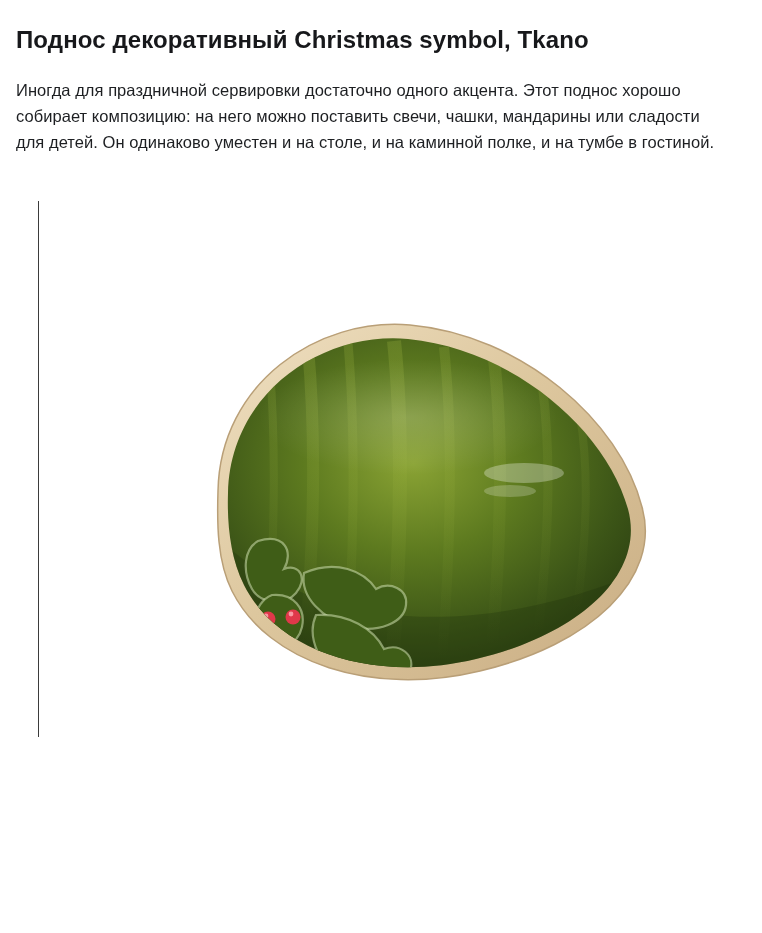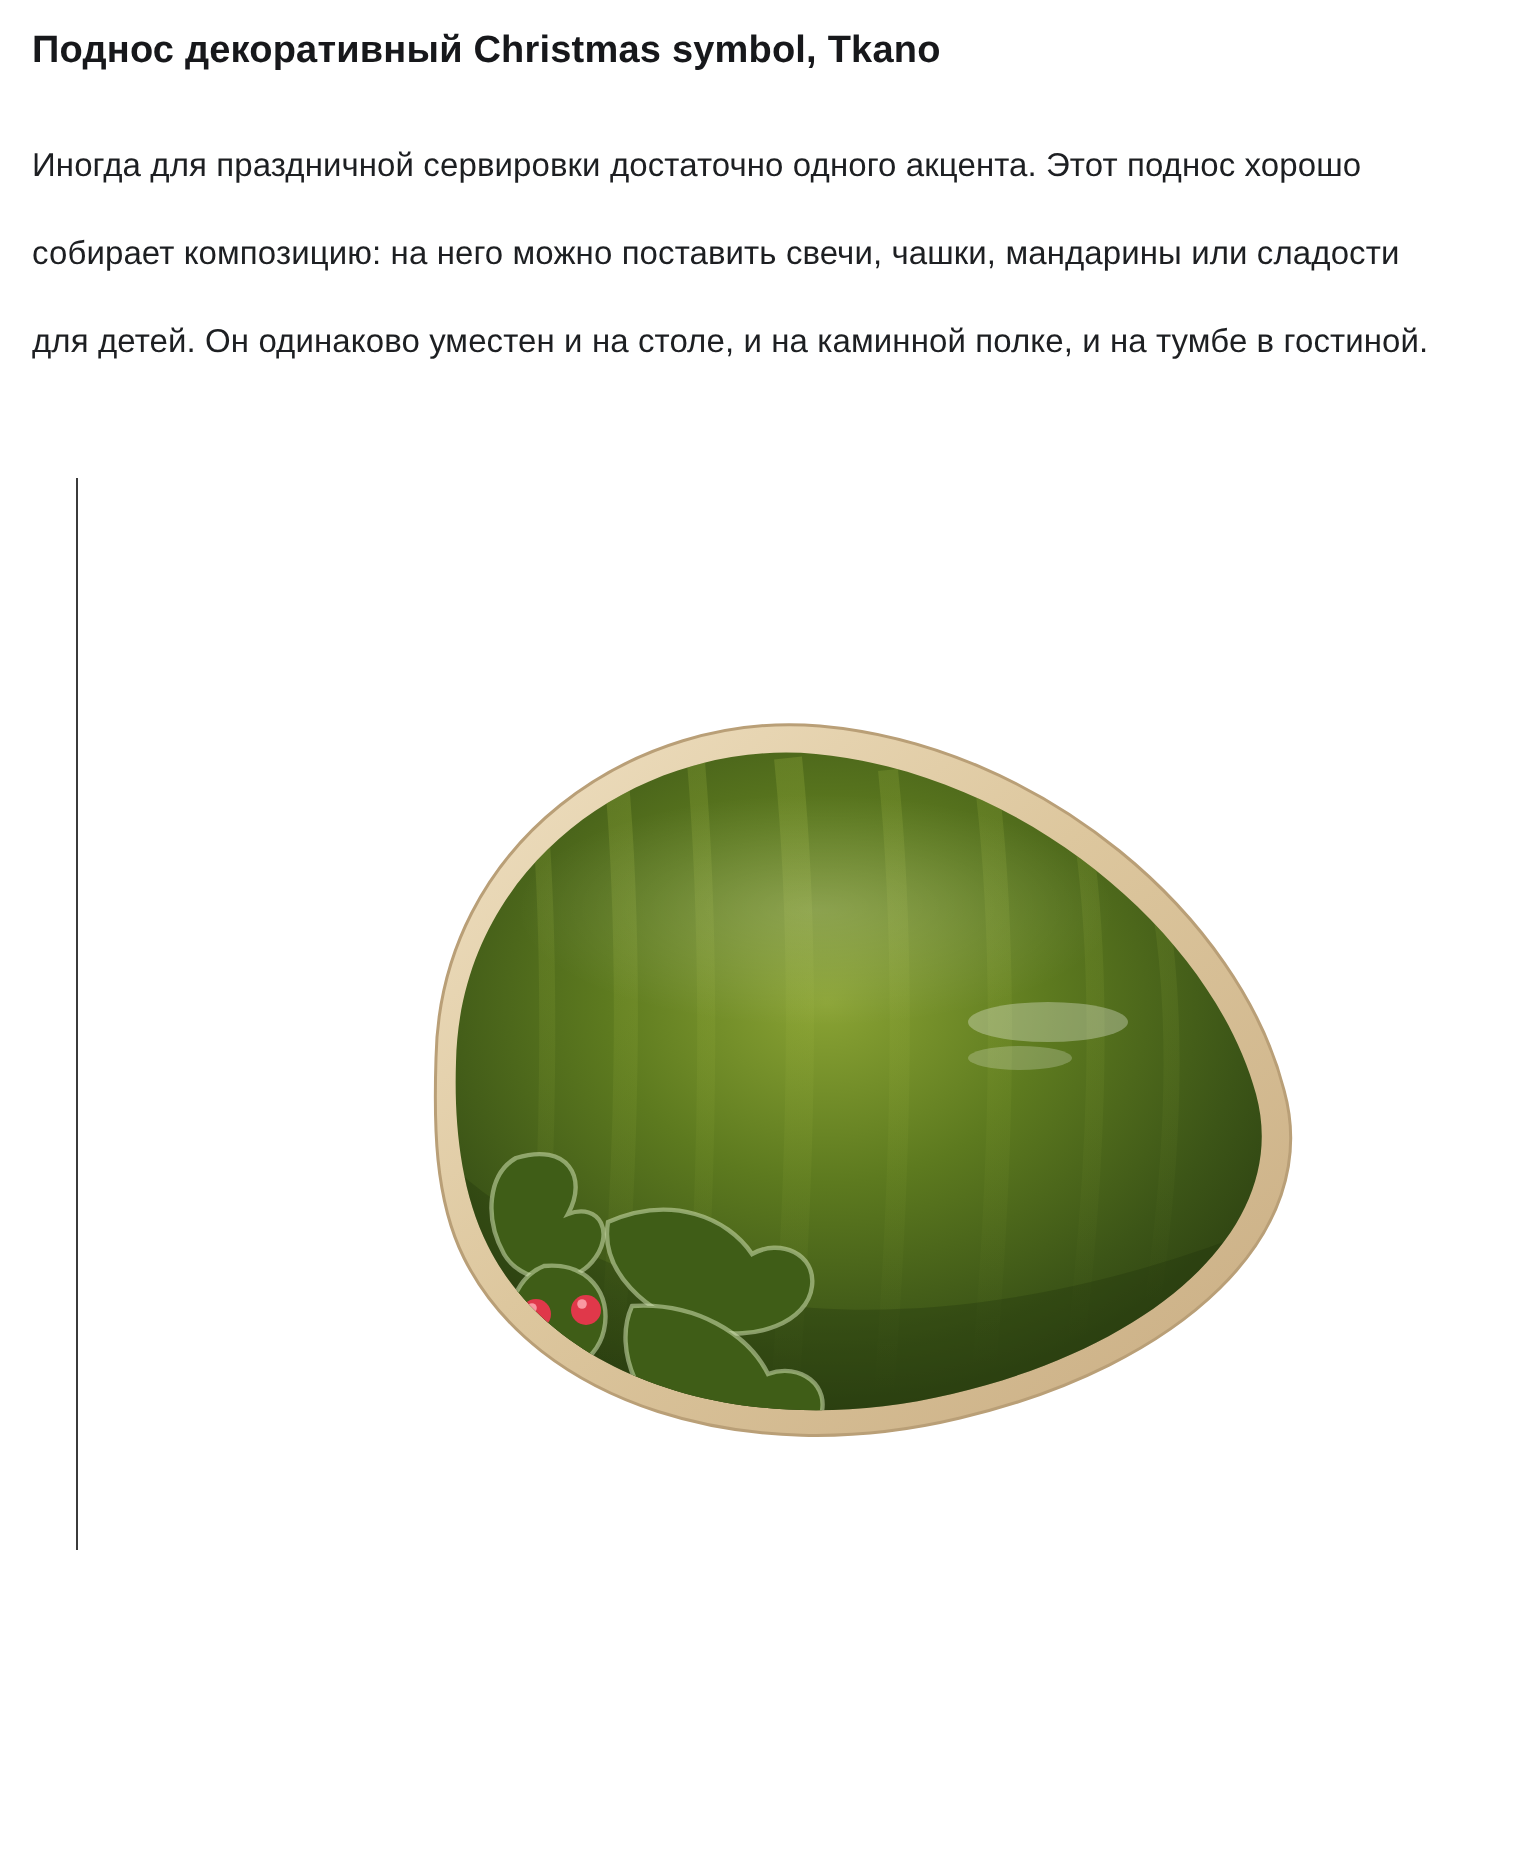--- a/index.html
+++ b/index.html
@@ -16,30 +16,30 @@
     position: relative;
   }
   .page {
     width: 762px;
     height: 933px;
     box-sizing: border-box;
     padding: 14px 24px 0 16px;
     position: relative;
   }
   .title {
-    font-size: 19px;
+    font-size: 24px;
     font-weight: bold;
     line-height: 1.3;
     color: #17181b;
-    margin: 0 0 22px 0;
+    margin: 10px 0 22px 0;
     letter-spacing: 0.1px;
   }
   .para {
     font-size: 16.5px;
-    line-height: 44px;
+    line-height: 26px;
     color: #1d1f22;
     margin: 16px 0 28px 0;
     max-width: 712px;
     letter-spacing: 0.05px;
   }
   .para:last-of-type {
     margin-bottom: 0;
   }
   .figure {
     position: relative;

